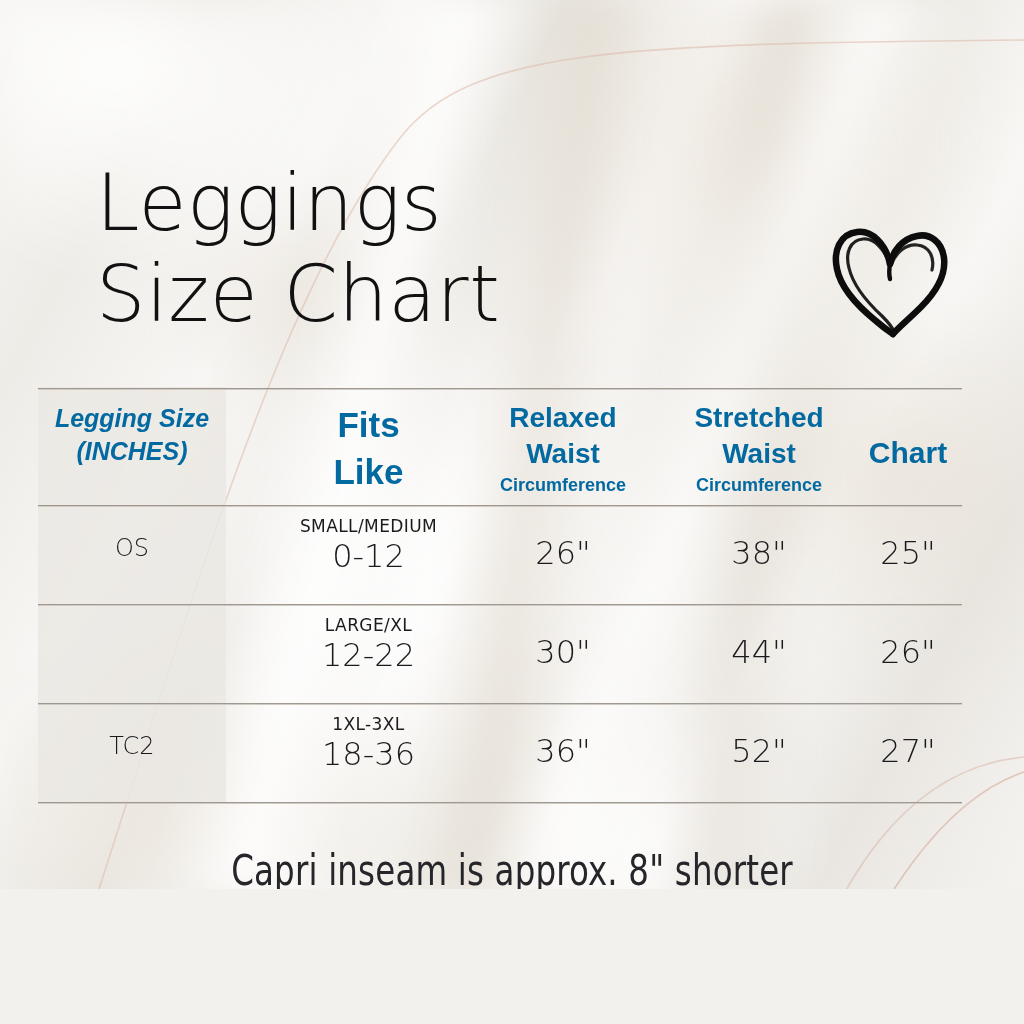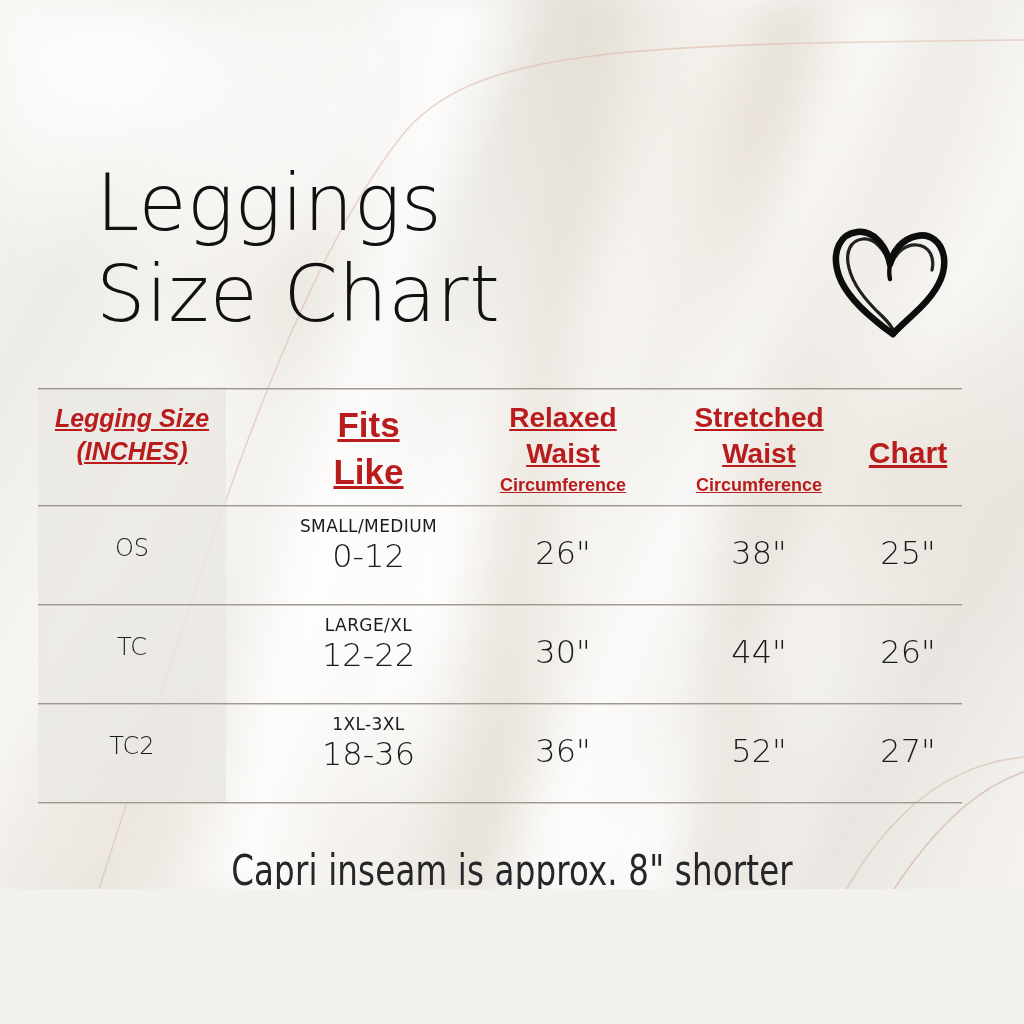--- a/index.html
+++ b/index.html
@@ -131,22 +131,21 @@
   }
   .cell {
     position: absolute;
     text-align: center;
     color: #17171a;
   }
 
   
   .hdr {
     font-weight: 700;
-    color: #b91c1c;
-    text-decoration: underline;
+    color: #0369a1;
   }
   .hdr-size {
     left: 0; top: 14px; width: 188px;
     font-style: italic;
     font-size: 25px;
     line-height: 1.32;
     white-space: pre-line;
   }
   .hdr-fits {
     left: 228px; top: 14px; width: 205px;
@@ -279,21 +278,20 @@
 
       <div class="cell data c-size r1">OS</div>
       <div class="cell data c-fits r1f">
         <span class="fits-band">SMALL/MEDIUM</span>
         <span class="fits-num">0-12</span>
       </div>
       <div class="cell data c-rel r1">26"</div>
       <div class="cell data c-str r1">38"</div>
       <div class="cell data c-ins r1">25"</div>
 
-      <div class="cell data c-size r2">TC</div>
       <div class="cell data c-fits r2f">
         <span class="fits-band">LARGE/XL</span>
         <span class="fits-num">12-22</span>
       </div>
       <div class="cell data c-rel r2">30"</div>
       <div class="cell data c-str r2">44"</div>
       <div class="cell data c-ins r2">26"</div>
 
       <div class="cell data c-size r3">TC2</div>
       <div class="cell data c-fits r3f">

